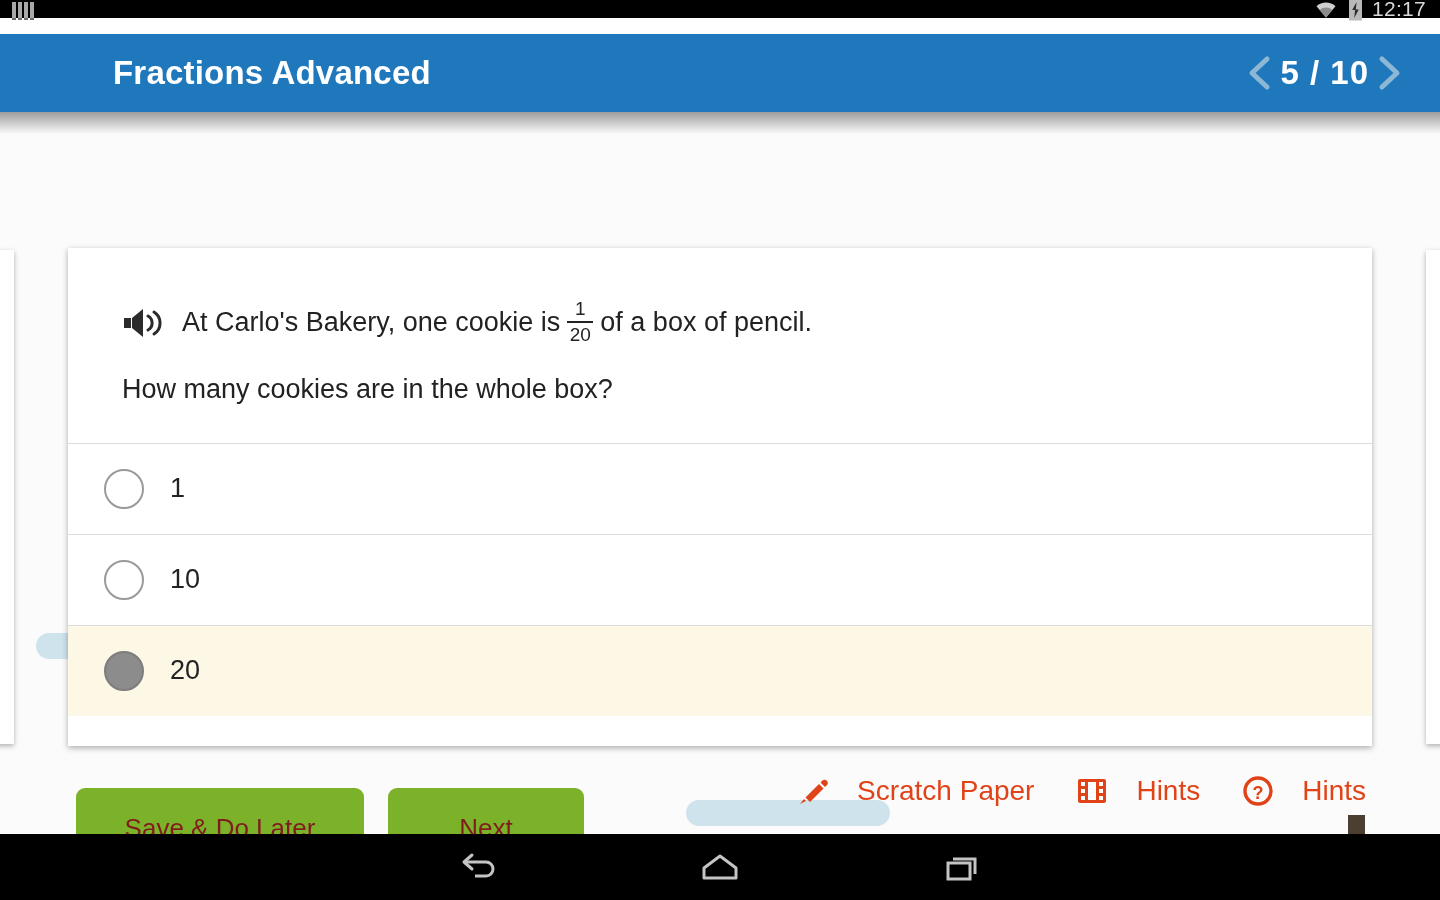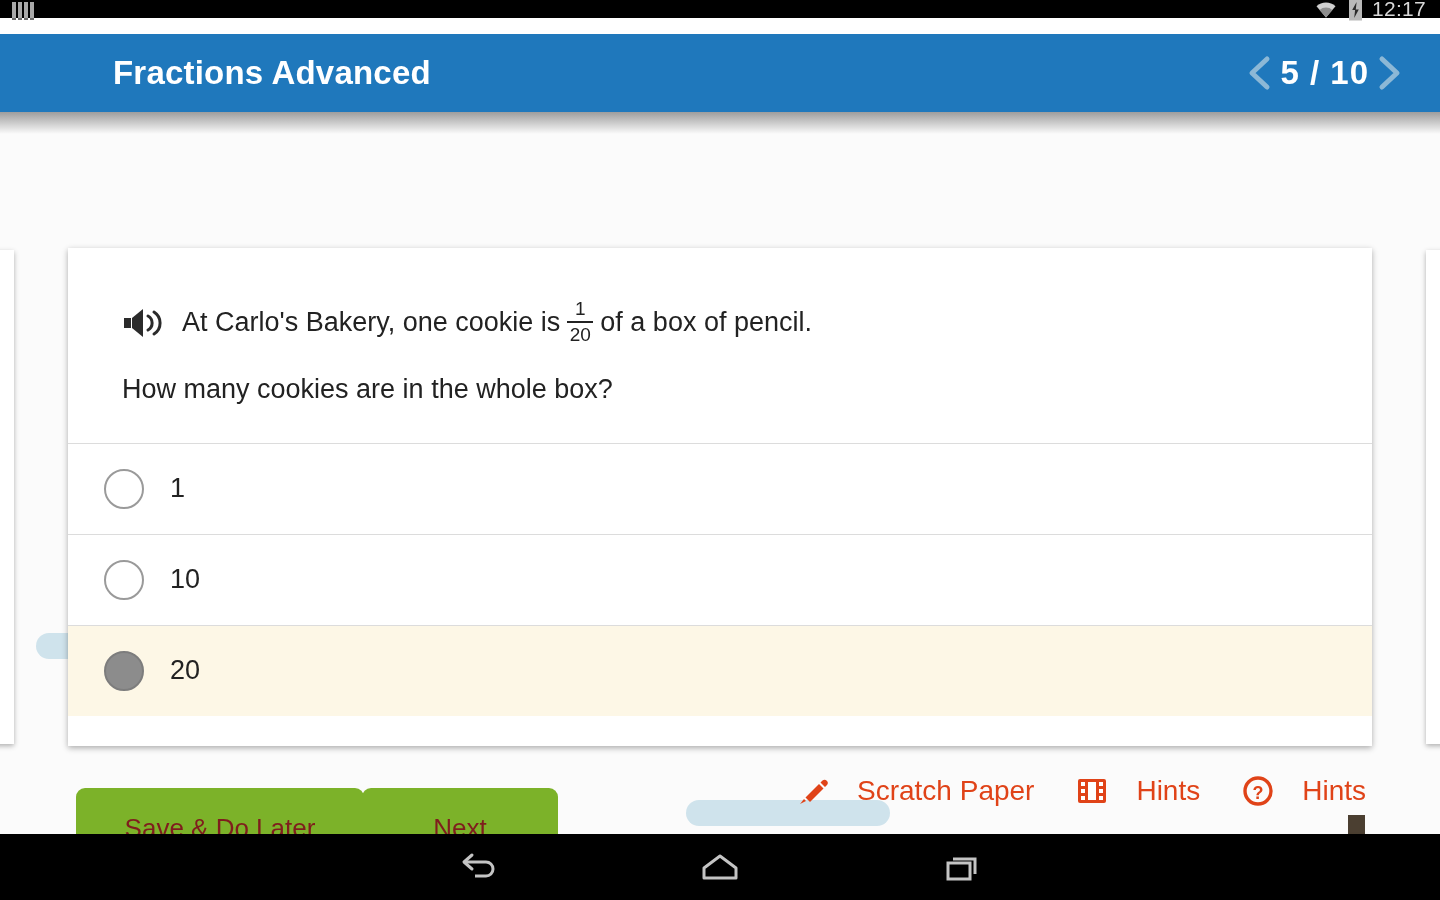--- a/index.html
+++ b/index.html
@@ -90,21 +90,21 @@
   .opt.selected .radio { background: #8c8c8c; border-color: #7d7d7d; }
   .opt-label { font-size: 27px; color: #222; margin-left: 26px; }
 
   
   .btn {
     position: absolute; background: #7cb229; border-radius: 9px;
     box-shadow: 0 6px 0 #5d8a1c; color: #7f1d1d; font-size: 26px;
     display: flex; align-items: center; justify-content: center; cursor: pointer;
   }
   .btn-save { left: 76px;  top: 676px; width: 288px; height: 80px; }
-  .btn-next { left: 362px; top: 676px; width: 196px; height: 80px; }
+  .btn-next { left: 388px; top: 676px; width: 196px; height: 80px; }
 
   .tools {
     position: absolute; top: 662px; left: 795px; display: flex; align-items: center; gap: 42px;
   }
   .tool { display: flex; align-items: center; gap: 28px; cursor: pointer; }
   .tool-label { color: #e04318; font-size: 28px; }
 
   
   .ribbon-pole {
     position: absolute; left: 1348px; top: 703px; width: 17px; height: 122px;

